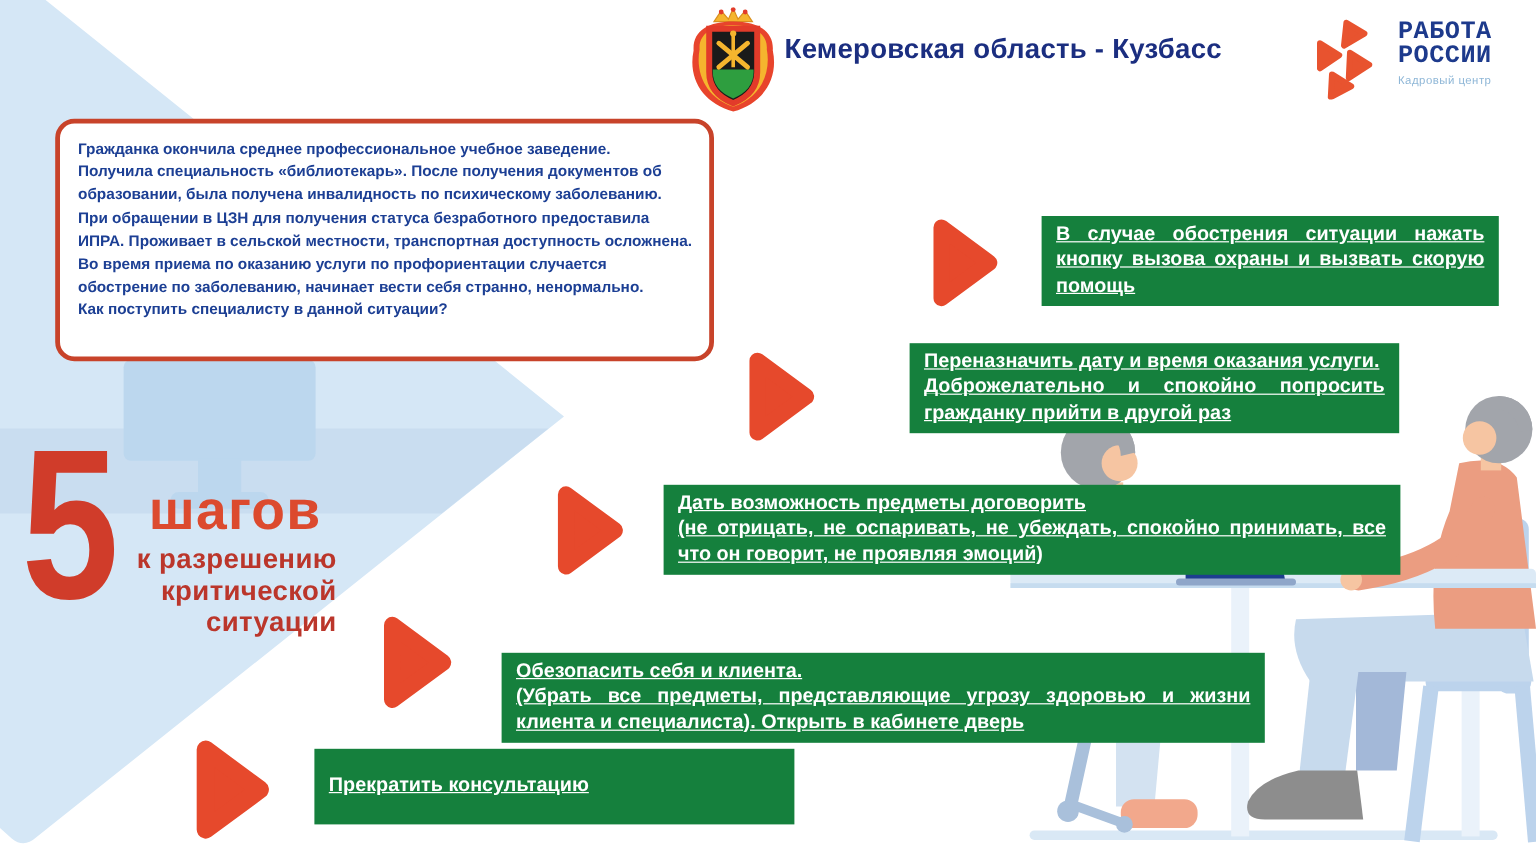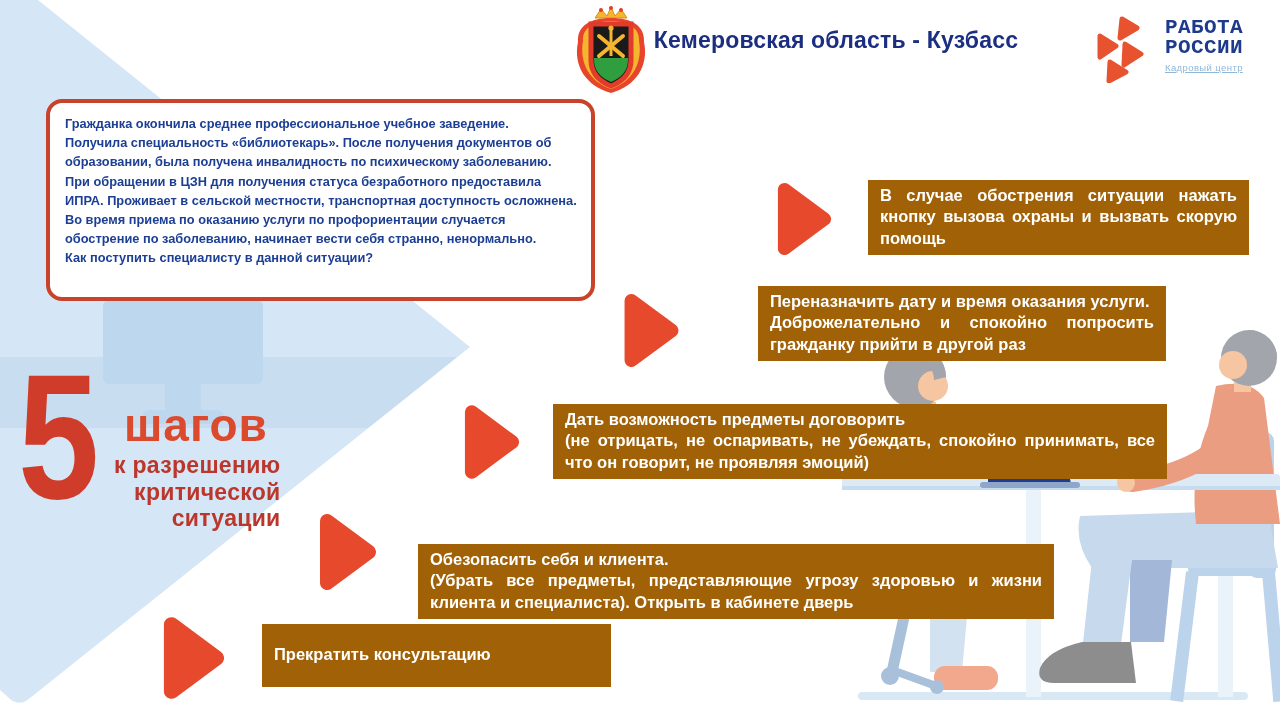--- a/index.html
+++ b/index.html
@@ -18,21 +18,21 @@
   .title{
     left:636px;top:27px;width:400px;z-index:20;text-align:center;
     font-size:23px;font-weight:bold;color:#1b2e80;letter-spacing:.2px;
   }
   .logo{left:1096px;top:15px;z-index:20;display:flex;gap:7px;}
   .logo-mark{width:62px;height:68px;}
   .logo-name{
     font-size:21px;line-height:.95;font-weight:bold;color:#1d3a8c;
     letter-spacing:.4px;white-space:pre-line;padding-top:3px;font-family:Liberation Mono, monospace;
   }
-  .logo-sub{font-size:9.5px;font-weight:normal;color:#8fb7d7;letter-spacing:.4px;margin-top:4px;text-decoration:underline;}
+  .logo-sub{font-size:9.5px;font-weight:normal;color:#8fb7d7;letter-spacing:.4px;margin-top:4px;}
   
   .case-box{
     left:46px;top:99px;width:549px;height:202px;z-index:20;box-sizing:border-box;
     background:#ffffff;border:4px solid #c8432a;border-radius:16px;
     padding:11px 14px 20px 15px;
   }
   .case-text{
     font-size:12.8px;line-height:1.5;font-weight:bold;color:#1c3f94;
     white-space:pre-line;
   }
@@ -41,36 +41,36 @@
     left:18px;top:355px;z-index:10;font-size:178px;line-height:.92;
     font-weight:bold;color:#d03c2a;transform:scaleX(.82);transform-origin:left top;
   }
   .word-steps{left:124px;top:398px;z-index:10;font-size:46px;font-weight:bold;color:#dc4a2e;letter-spacing:1px;}
   .headline-sub{
     left:114px;top:452px;z-index:10;font-size:23px;line-height:1.16;font-weight:bold;
     color:#bb362b;white-space:pre-line;letter-spacing:.3px;text-align:right;
   }
   
   .step-box{
-    z-index:20;box-sizing:border-box;background:#a16207;color:#ffffff;
+    z-index:20;box-sizing:border-box;background:#15803d;color:#ffffff;
     font-weight:bold;font-size:16.5px;line-height:1.3;
     padding:5px 12px 6px 12px;white-space:pre-line;
-    text-align:justify;text-align-last:left;
+    text-align:justify;text-align-last:left;text-decoration:underline;
   }
   .arrow{z-index:20;}
   .a5{left:776px;top:181px;width:57px;height:76px;}
   .b5{left:868px;top:180px;width:381px;}
   .a4{left:622px;top:292px;width:59px;height:77px;}
   .b4{left:710px;top:286px;width:408px;margin-left:48px;}
   .a3{left:463px;top:403px;width:58px;height:78px;}
   .b3{left:553px;top:404px;width:614px;}
   .a2{left:318px;top:512px;width:60px;height:80px;}
   .b2{left:418px;top:512px;width:636px;margin-top:32px;}
   .a1{left:156px;top:615px;width:76px;height:86px;}
-  .b1{left:262px;top:624px;width:349px;height:63px;display:flex;align-items:center;}
+  .b1{left:262px;top:624px;width:400px;height:63px;display:flex;align-items:center;}
 </style>
 </head>
 <body>
 
 <svg id="bg" class="abs" viewBox="0 0 1280 720">
   <path d="M0 0 L38 0 L470 347 L30 698 Q20 707 10 699 L0 690 Z" fill="#d5e7f6"></path>
   <polygon points="0,357 457,357 368,428 0,428" fill="#c9ddf0"></polygon>
   <g fill="#bcd7ee">
     <rect x="103" y="300" width="160" height="84" rx="6"></rect>
     <rect x="165" y="382" width="36" height="30"></rect>

